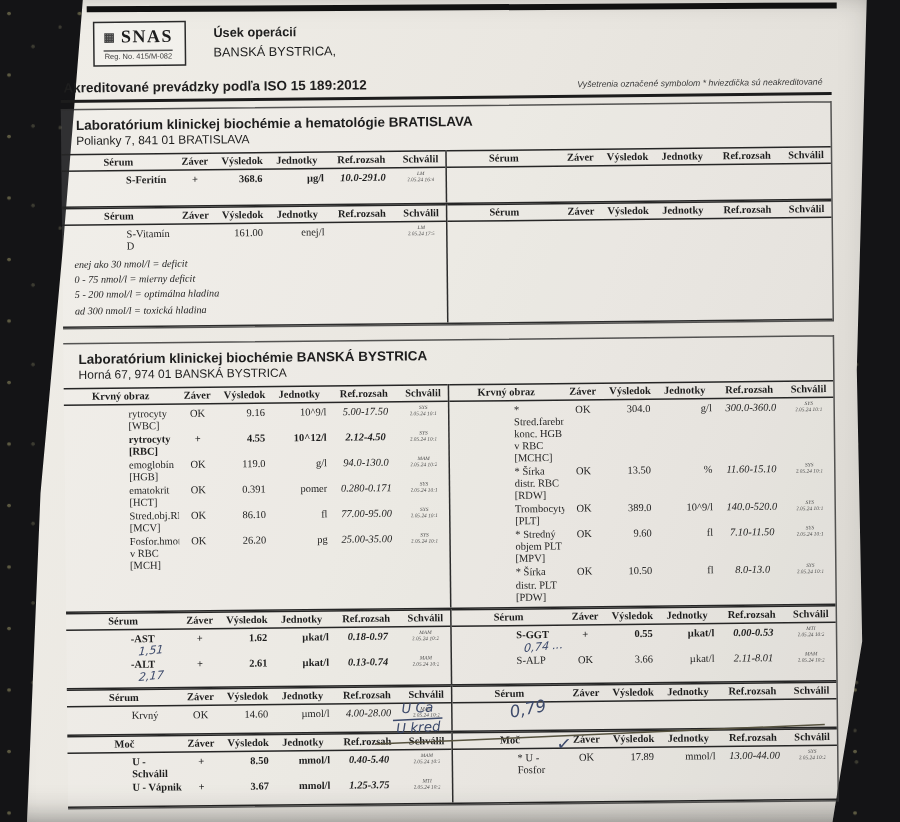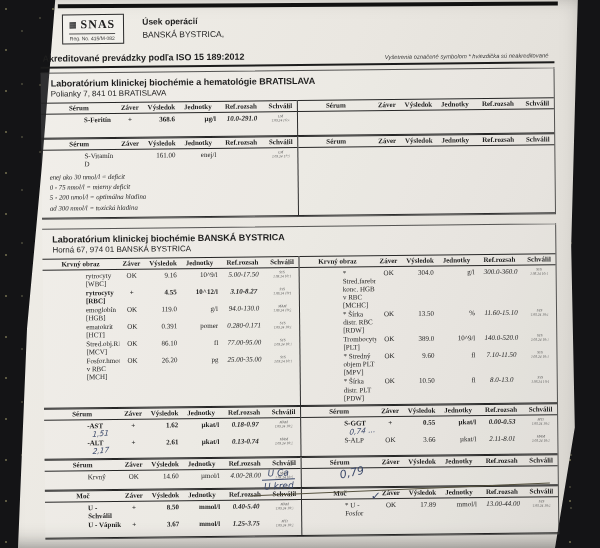--- a/index.html
+++ b/index.html
@@ -219,21 +219,21 @@
                   <i>SYS</i>
                   <i>22.05.24 10:12</i>
                 </span>
               </div>
 
               <div class="trow bold">
                 <span class="c name"><span class="nm">rytrocyty [RBC]</span></span>
                 <span class="c z">+</span>
                 <span class="c v">4.55</span>
                 <span class="c j">10^12/l</span>
-                <span class="c r">3.10-8.27</span>
+                <span class="c r">2.12-4.50</span>
                 <span class="c s">
                   <i>SYS</i>
                   <i>22.05.24 10:12</i>
                 </span>
               </div>
 
               <div class="trow">
                 <span class="c name"><span class="nm">emoglobín [HGB]</span></span>
                 <span class="c z">OK</span>
                 <span class="c v">119.0</span>

